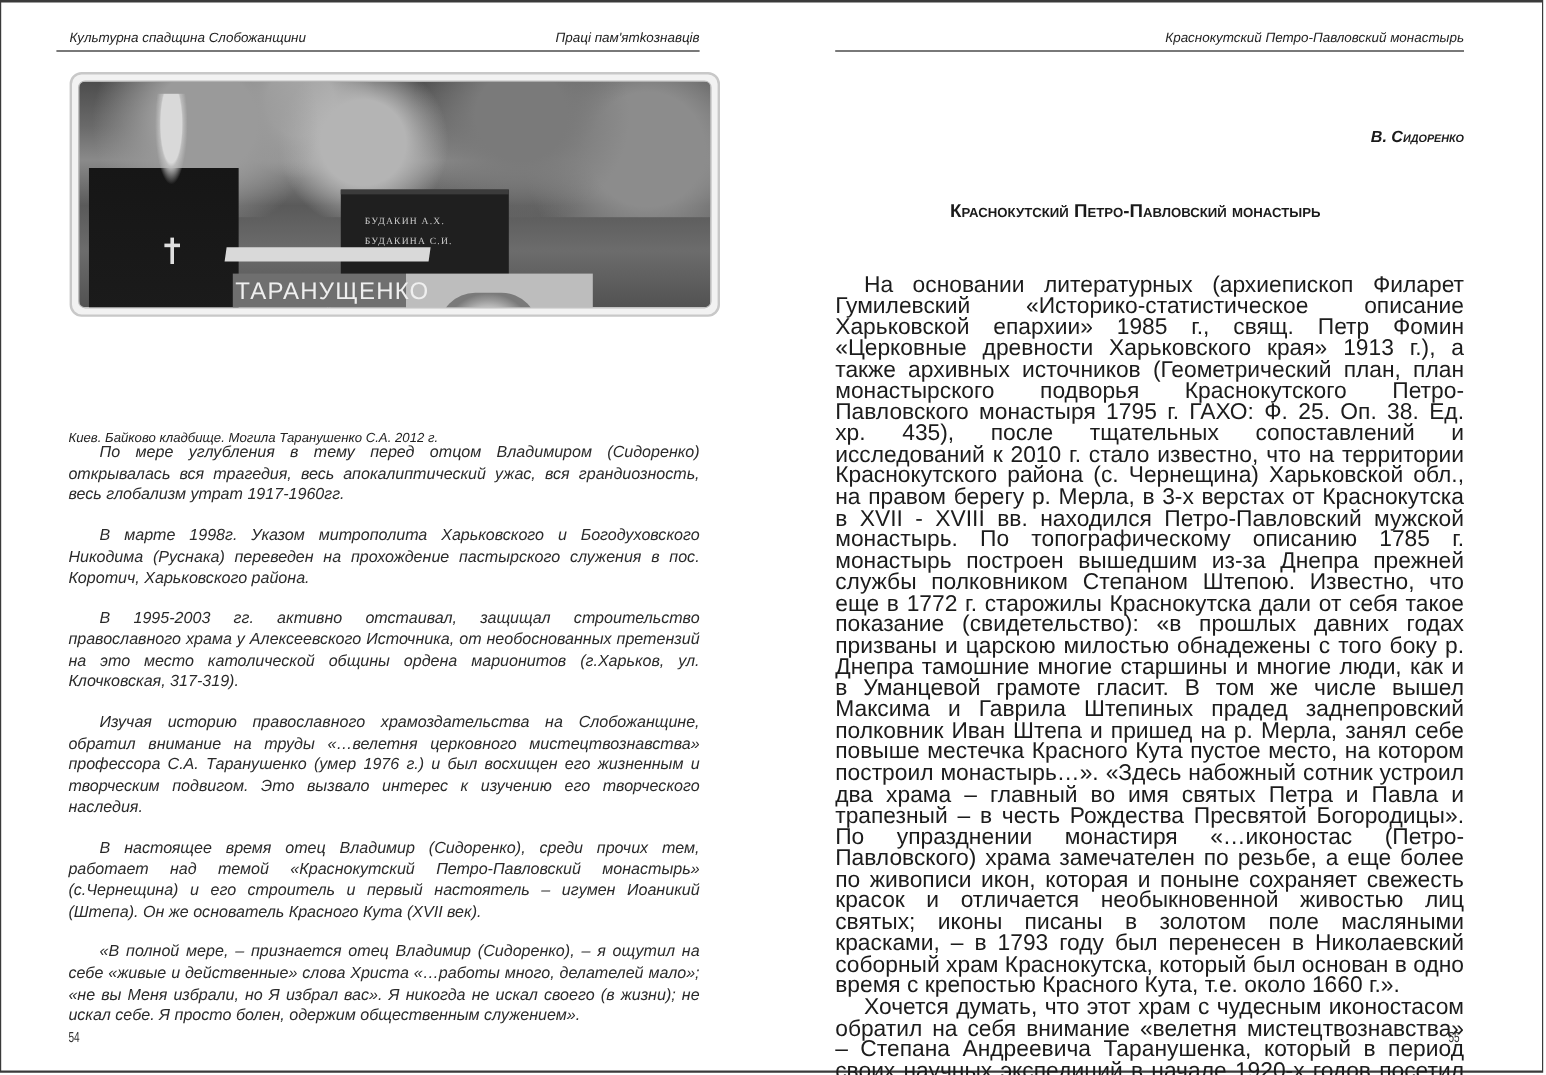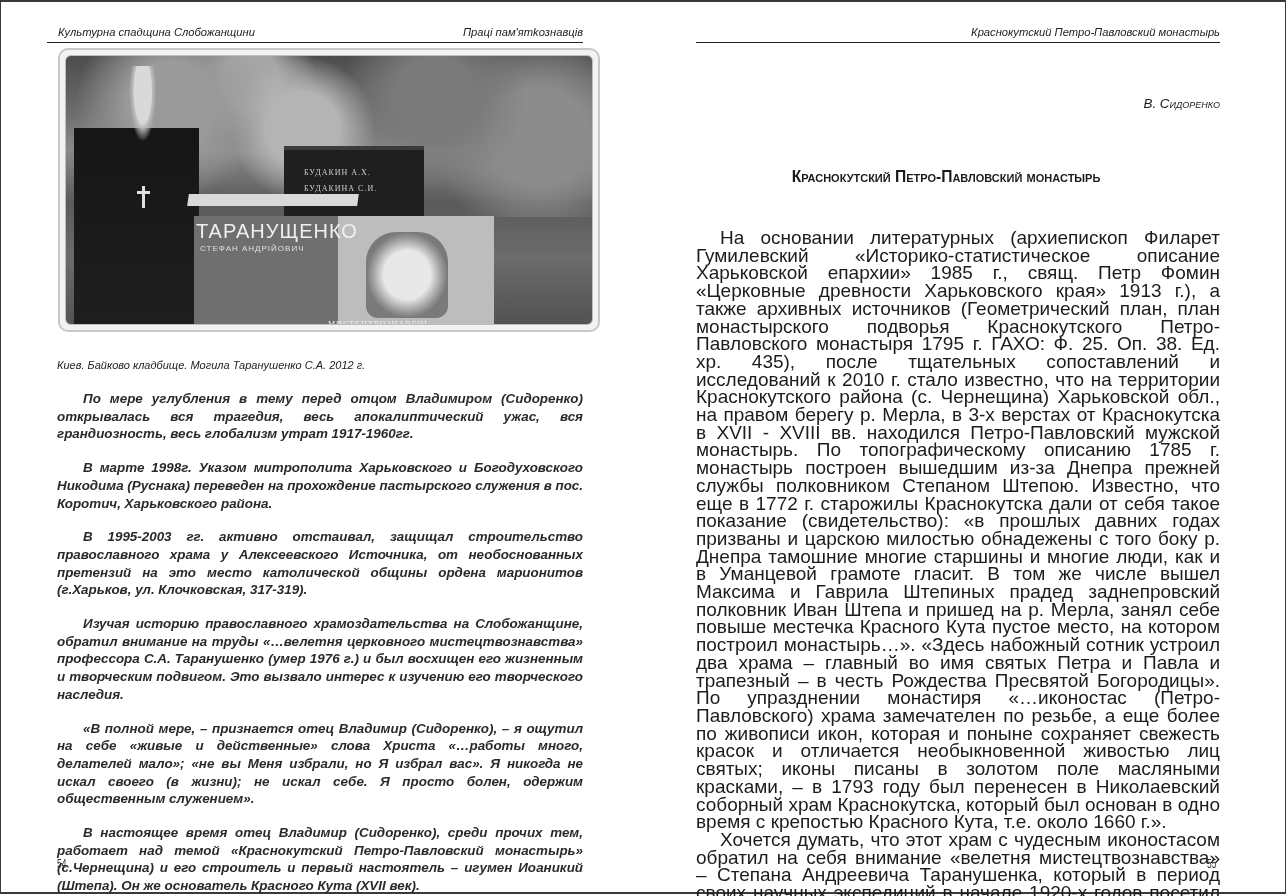--- a/index.html
+++ b/index.html
@@ -10,21 +10,21 @@
   .page.left { left:0; width:644px; }
   .page.right { left:644px; width:644px; }
 
   .running-head { position:absolute; top:24px; height:18px; border-bottom:1.5px solid #222; font-style:italic; font-size:11.2px; color:#222; }
   .left .running-head { left:47px; width:536px; }
   .right .running-head { left:52px; width:524px; text-align:right; }
   .rh-left { position:absolute; left:11px; top:2px; }
   .rh-right { position:absolute; right:0; top:2px; }
   .right .rh-right { right:0; }
 
-  .photo-frame { position:absolute; left:58px; top:48px; width:542px; height:284px; border:2px solid #c8c8c8; background:#f2f2f2; box-sizing:border-box; border-radius:10px; padding:5px; }
+  .photo-frame { position:absolute; left:58px; top:60px; width:542px; height:204px; border:2px solid #c8c8c8; background:#f2f2f2; box-sizing:border-box; border-radius:10px; padding:5px; }
   .photo { position:relative; width:100%; height:100%; border-radius:6px; overflow:hidden; border:1px solid #bdbdbd; box-sizing:border-box;
            background: linear-gradient(180deg,#4d4d4d 0%,#6a6a6a 20%,#8a8a8a 35%,#5a5a5a 55%,#6c6c6c 75%,#525252 100%); }
   .photo .foliage1 { position:absolute; left:0; top:0; width:100%; height:60%;
      background: radial-gradient(circle at 20% 30%, #9a9a9a 0 10%, transparent 22%),
                  radial-gradient(circle at 45% 45%, #b4b4b4 0 12%, transparent 24%),
                  radial-gradient(circle at 70% 25%, #7a7a7a 0 10%, transparent 24%),
                  radial-gradient(circle at 90% 50%, #8c8c8c 0 10%, transparent 22%),
                  radial-gradient(circle at 35% 15%, #a6a6a6 0 8%, transparent 18%); }
   .photo .priest { position:absolute; left:8px; top:10px; width:125px; height:280px;
      background: radial-gradient(ellipse at 55% 9%, #d9d9d9 0 9%, #bcbcbc 10%, transparent 14%),
@@ -36,25 +36,25 @@
   .photo .black-stone span { position:absolute; left:20px; color:#cfcfcf; font-size:8px; font-family:"Liberation Serif", serif; letter-spacing:1px; }
   .photo .slab-top { position:absolute; left:122px; top:138px; width:170px; height:12px; background:#d9d9d9; transform:skewX(-8deg); }
   .photo .gravestone { position:absolute; left:128px; top:160px; width:300px; height:120px; background:linear-gradient(90deg,#6f6f6f 0 48%, #bdbdbd 48% 100%); }
   .photo .grave-name { position:absolute; left:130px; top:164px; color:#efefef; font-family:Liberation Sans, sans-serif; font-size:20px; letter-spacing:1px; }
   .photo .grave-sub { position:absolute; left:134px; top:188px; color:#e0e0e0; font-size:8px; letter-spacing:1px; }
   .photo .relief { position:absolute; left:300px; top:176px; width:82px; height:86px; background:radial-gradient(ellipse at 50% 50%, #e8e8e8 0 40%, #9c9c9c 60%, #7a7a7a 70%); border-radius:30px 30px 12px 12px; }
   .photo .grave-motto { position:absolute; left:262px; top:264px; color:#f0f0f0; font-size:8px; font-family:"Liberation Serif", serif; letter-spacing:1px; }
 
   .caption { position:absolute; left:57px; top:359px; font-size:11px; font-style:italic; color:#222; }
 
-  .body-left { position:absolute; left:57px; top:390px; width:526px; font-style:italic; font-size:13.4px; line-height:17.7px; color:#2a2a2a; text-align:justify;font-weight:bold; }
+  .body-left { position:absolute; left:57px; top:368px; width:526px; font-style:italic; font-size:13.4px; line-height:17.7px; color:#2a2a2a; text-align:justify; }
   .body-left p { margin:0; text-indent:26px; }
   .body-left p + p { margin-top:16px; }
 
-  .author { position:absolute; right:68px; top:96px; font-weight:normal; font-style:italic; font-size:13.4px; color:#1a1a1a; font-variant:small-caps; }
+  .author { position:absolute; right:68px; top:106px; font-weight:bold; font-style:italic; font-size:13.4px; color:#1a1a1a; font-variant:small-caps; }
   .title { position:absolute; left:0; width:644px; top:168px; text-align:center; font-weight:bold; font-size:15.6px; font-variant:small-caps; color:#1a1a1a; padding-right:40px; box-sizing:border-box; }
 
   .body-right { position:absolute; left:52px; top:229px; width:524px; font-size:19px; line-height:17.7px; color:#1c1c1c; text-align:justify; }
   .body-right p { margin:0; text-indent:24px; }
 
   .folio { position:absolute; top:857px; font-size:12px; color:#333; transform:scaleX(0.7); transform-origin:left top; }
   .left .folio { left:57px; }
   .right .folio { left:1207px; }
   .right .folio.rf { left:563px; }
 </style>
@@ -87,22 +87,22 @@
     </div>
   </div>
 
   <div class="caption">Киев. Байково кладбище. Могила Таранушенко С.А. 2012 г.</div>
 
   <div class="body-left">
     <p>По мере углубления в тему перед отцом Владимиром  (Сидоренко) открывалась вся трагедия, весь апокалиптический ужас, вся грандиозность, весь глобализм утрат 1917-1960гг.</p>
     <p>В марте 1998г. Указом митрополита Харьковского и Богодуховского Никодима (Руснака) переведен на прохождение пастырского служения в пос. Коротич, Харьковского района.</p>
     <p>В 1995-2003 гг. активно отстаивал, защищал строительство православного храма у Алексеевского Источника, от необоснованных претензий на это место католической общины ордена марионитов (г.Харьков, ул. Клочковская, 317-319).</p>
     <p>Изучая историю православного храмоздательства на Слобожанщине, обратил внимание на труды «…велетня церковного мистецтвознавства» профессора С.А. Таранушенко (умер 1976 г.) и был восхищен его жизненным и творческим подвигом. Это вызвало интерес к изучению его творческого наследия.</p>
+    <p>В настоящее время отец Владимир (Сидоренко), среди прочих тем, работает над темой «Краснокутский Петро-Павловский монастырь» (с.Чернещина) и его строитель и первый настоятель – игумен Иоаникий (Штепа). Он же основатель Красного Кута (XVII век).</p>
     <p>«В полной мере, – признается отец Владимир (Сидоренко), – я ощутил на себе «живые и действенные» слова Христа «…работы много, делателей мало»; «не вы Меня избрали, но Я избрал вас». Я никогда не искал своего (в жизни); не искал себе. Я просто болен, одержим общественным служением».</p>
-    <p>В настоящее время отец Владимир (Сидоренко), среди прочих тем, работает над темой «Краснокутский Петро-Павловский монастырь» (с.Чернещина) и его строитель и первый настоятель – игумен Иоаникий (Штепа). Он же основатель Красного Кута (XVII век).</p>
   </div>
 
   <div class="folio">54</div>
 </div>
 
 <div class="page right">
   <div class="running-head">
     <span class="rh-right">Краснокутский Петро-Павловский монастырь</span>
   </div>
 

